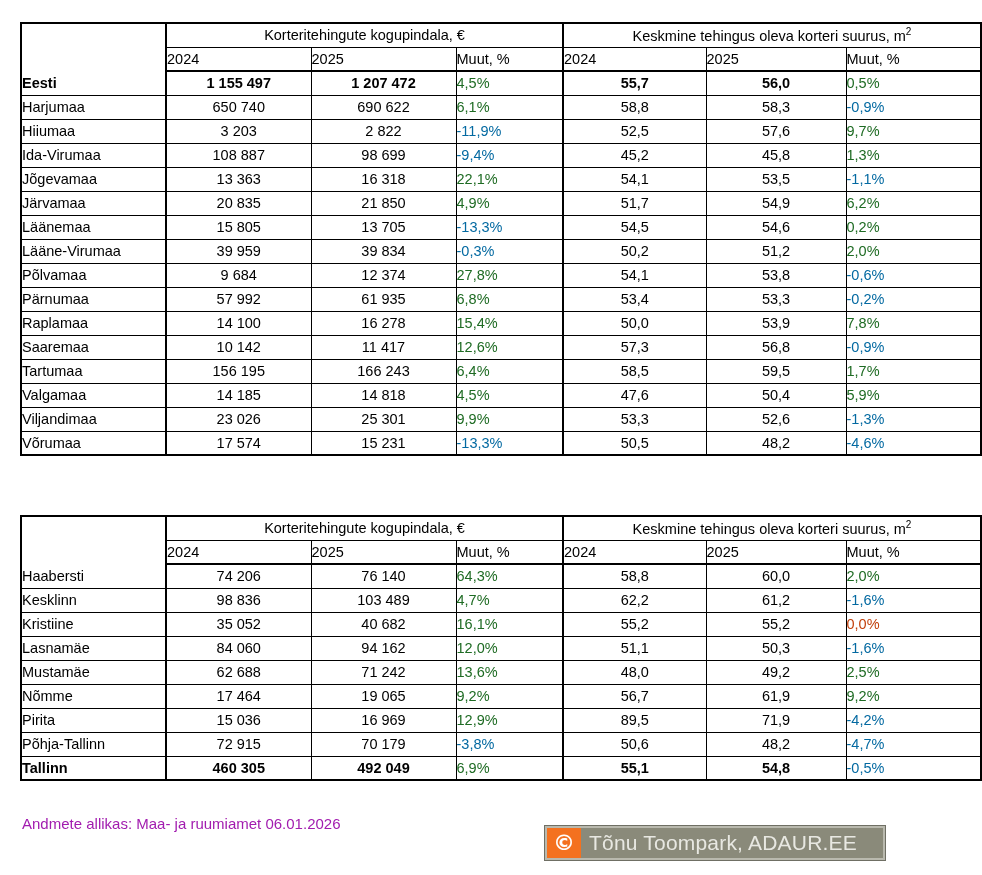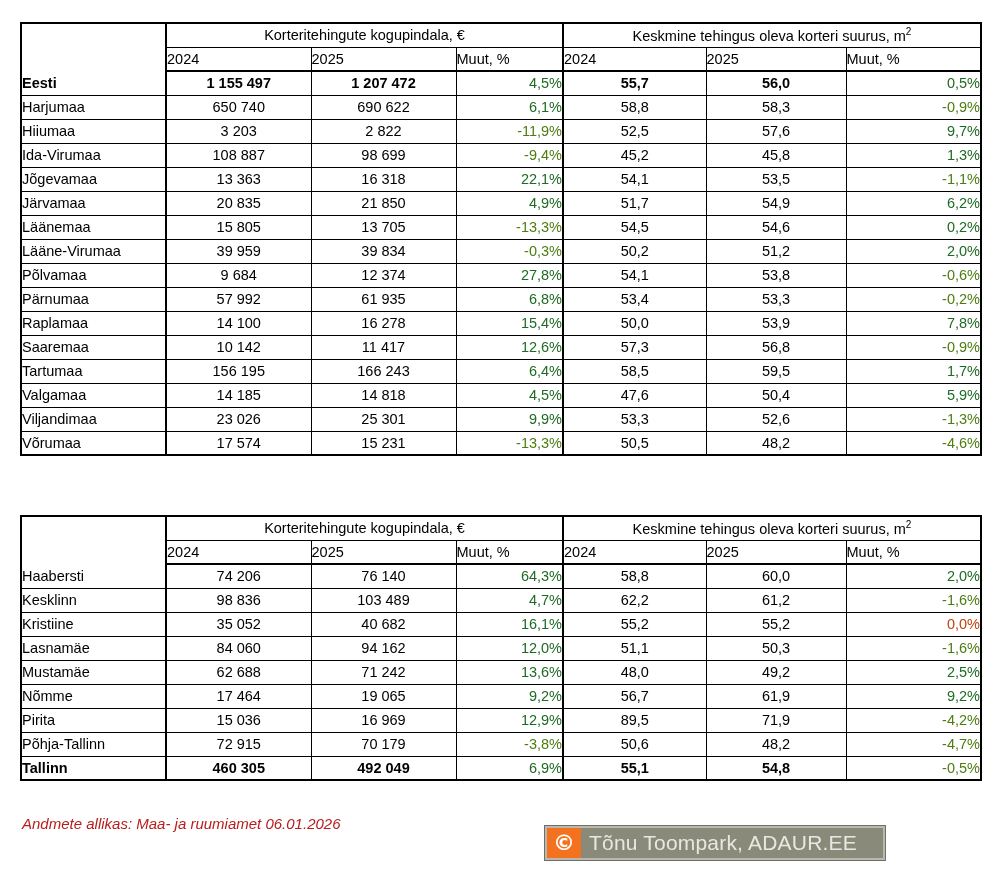--- a/index.html
+++ b/index.html
@@ -61,35 +61,34 @@
     font-size: 15.5px;
   }
   .grpHdr sup { font-size: 10px; vertical-align: super; }
   .subHdr {
     text-align: left;
     font-weight: bold;
     font-size: 14.5px;
   }
   .lbl { text-align: left; padding-left: 5px; font-size: 15px; }
   .num { text-align: center; font-size: 15px; }
-  .pct { text-align: right; font-weight: bold; font-size: 14.5px; }
+  .pct { text-align: left; font-weight: bold; font-size: 14.5px; }
   .bold .lbl, .bold .num, td.b { font-weight: bold; }
   .up   { color: #1e6b23; }
   .down { color: #fe0000; }
   .flat { color: #000000; }
 
   
   #footnote {
     position: absolute;
     left: 22px;
     top: 815px;
     font-size: 15px;
-    color: #b91c1c;
+    color: #a21caf;
     white-space: nowrap;
-    font-style: italic;
   }
 
   
   #badge {
     position: absolute;
     left: 545px;
     top: 826px;
     height: 34px;
     display: flex;
     align-items: stretch;
@@ -112,21 +111,21 @@
   #badge .btext {
     padding: 0 26px 0 8px;
     display: flex;
     align-items: center;
     color: #e8e8e2;
     font-size: 21px;
     white-space: nowrap;
     letter-spacing: .2px;
   }
 </style>
-<style>.up{color:#1e6b23;}.down{color:#4d7c0f;}.flat{color:#c2410c;}#badge .cmark{background:#f4711f;}#badge{background:#8a8a7a;}</style></head>
+<style>.up{color:#1e6b23;}.down{color:#0369a1;}.flat{color:#c2410c;}#badge .cmark{background:#f4711f;}#badge{background:#8a8a7a;}</style></head>
 <body>
 
 <div id="sheet">
 
   <table class="xl" id="tbl1">
     <colgroup>
       <col class="c-lbl">
         <col class="c-num">
         <col class="c-num">
         <col class="c-pct">

